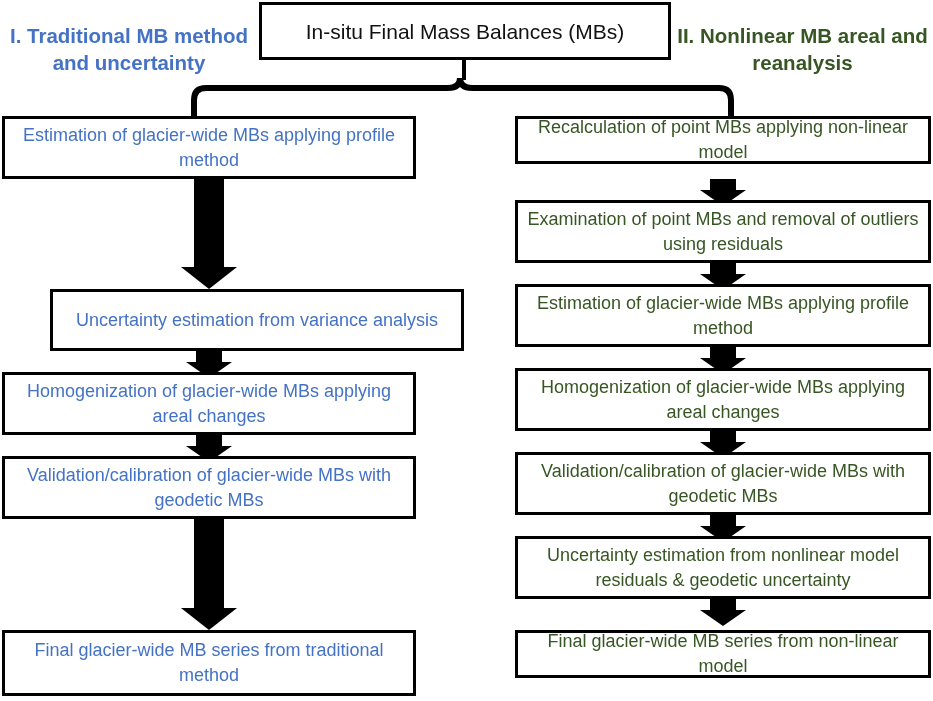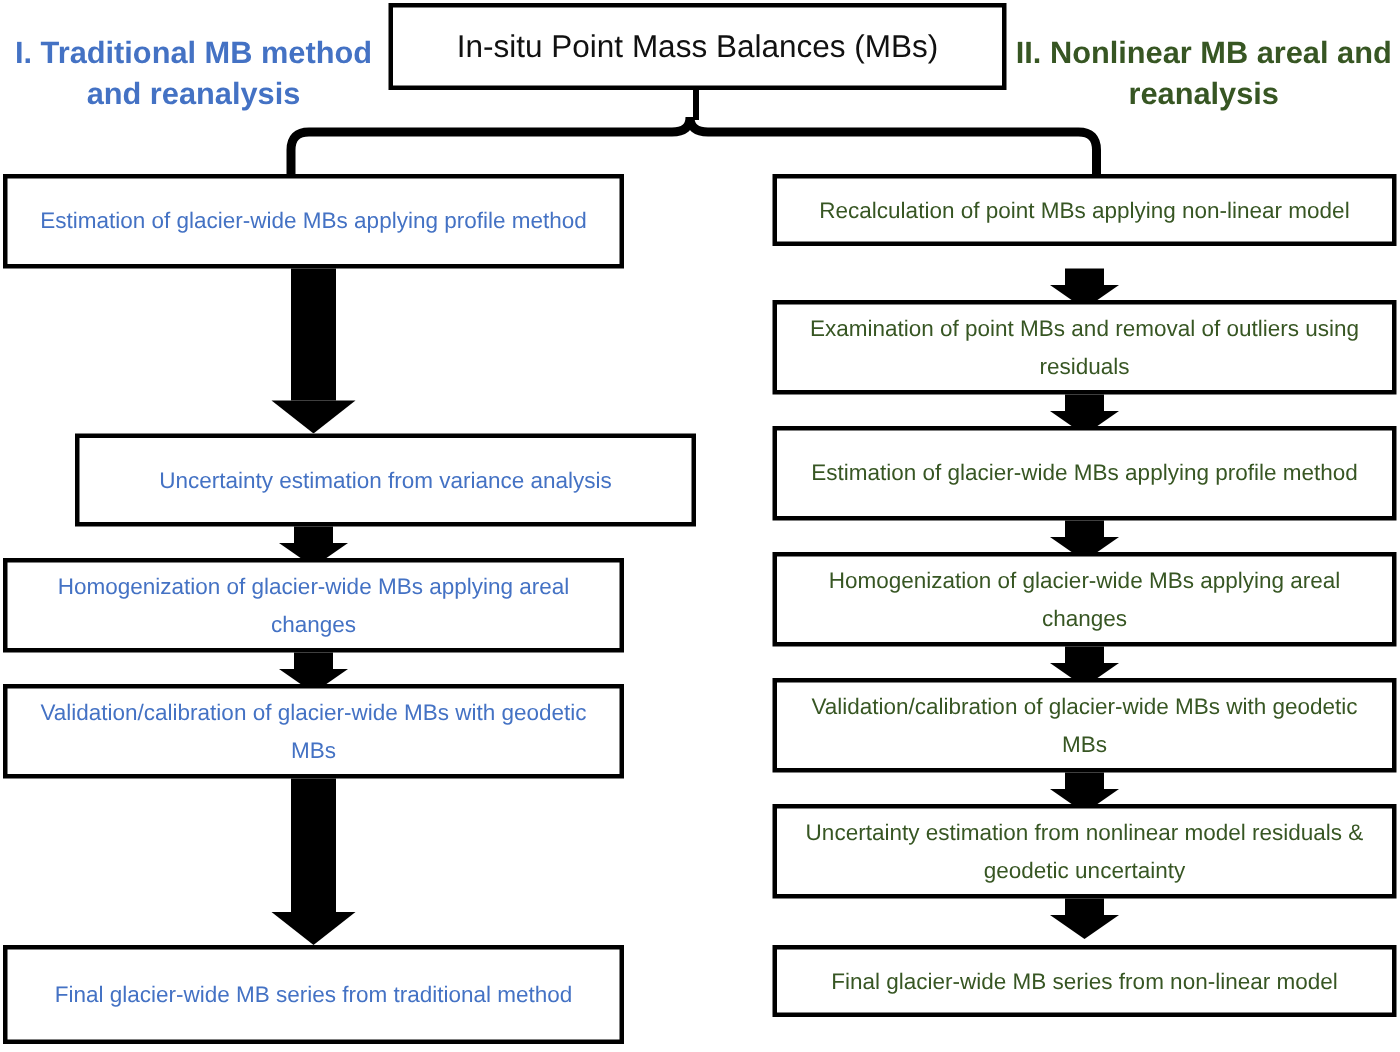--- a/index.html
+++ b/index.html
@@ -31,21 +31,21 @@
   
   .node{
     position:absolute;
     box-sizing:border-box;
     border:3px solid #000;
     background:#ffffff;
     display:flex;
     align-items:center;
     justify-content:center;
     text-align:center;
-    font-size:15px;
+    font-size:18px;
     line-height:25px;
     padding:0 6px;
   }
   .node .txt{display:block;width:100%;}
   .node.blue{color:#4472C4;}
   .node.green{color:#375623;}
   .node.black{color:#111111;}
 
   #node-root{
     left:259px; top:2px; width:412px; height:58px;
@@ -99,26 +99,26 @@
     position:absolute;
     left:462px; top:60px; width:4px; height:20px;
     background:#000;
   }
 </style>
 </head>
 <body>
 
 <div id="stage">
 
-  <div class="col-heading" id="heading-left">I. Traditional MB method and reanalysis</div>
+  <div class="col-heading" id="heading-left">I. Traditional MB method and uncertainty</div>
 
   <div class="col-heading" id="heading-right">II. Nonlinear MB areal and reanalysis</div>
 
   <div class="node black" id="node-root">
-    <span class="txt">In-situ Point Mass Balances (MBs)</span>
+    <span class="txt">In-situ Final Mass Balances (MBs)</span>
   </div>
 
   <div id="root-stem"></div>
 
   <div id="brace">
     <svg width="545" height="40" viewBox="0 0 545 40" xmlns="http://www.w3.org/2000/svg">
       <path d="M 4 40 L 4 22 Q 4 10 16 10 L 258 10 Q 270 10 270 0
                Q 270 10 282 10 L 529 10 Q 541 10 541 22 L 541 40" fill="none" stroke="#000000" stroke-width="6" stroke-linecap="butt"></path>
     </svg>
   </div>

